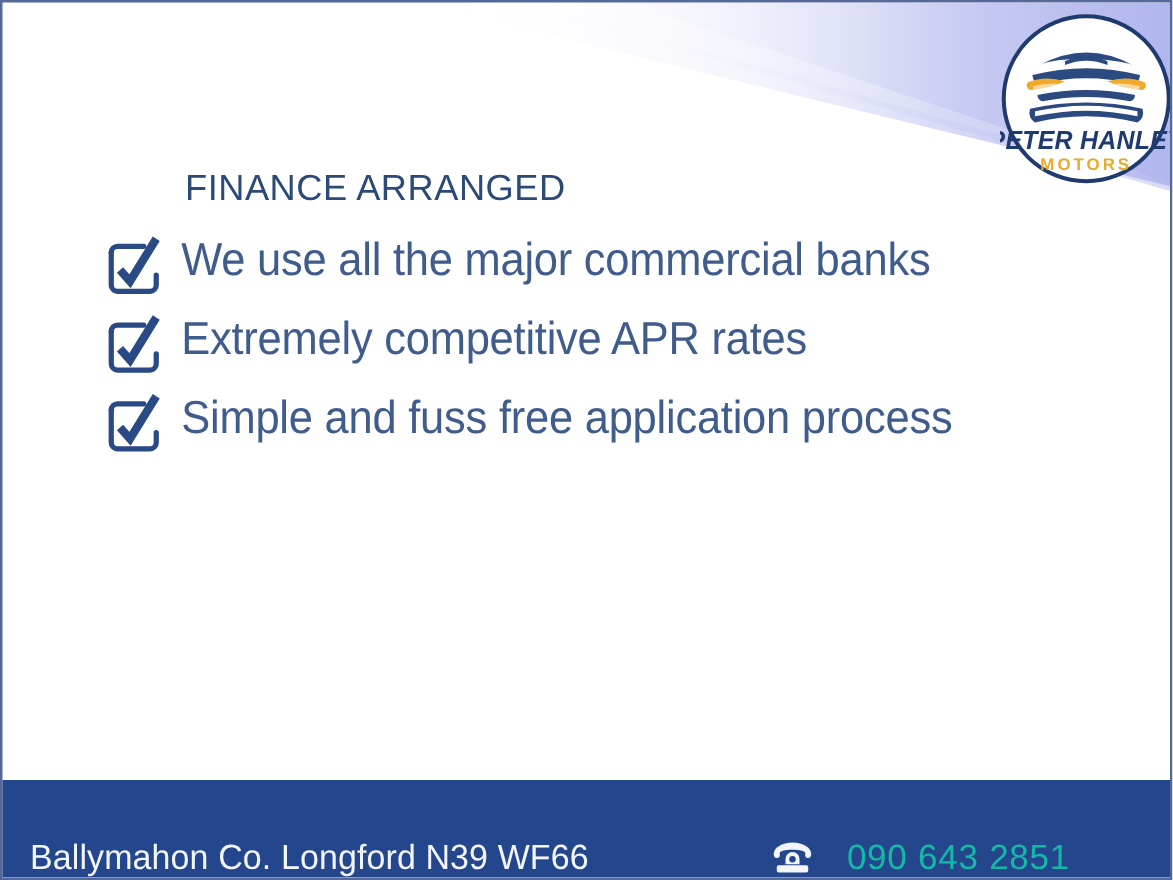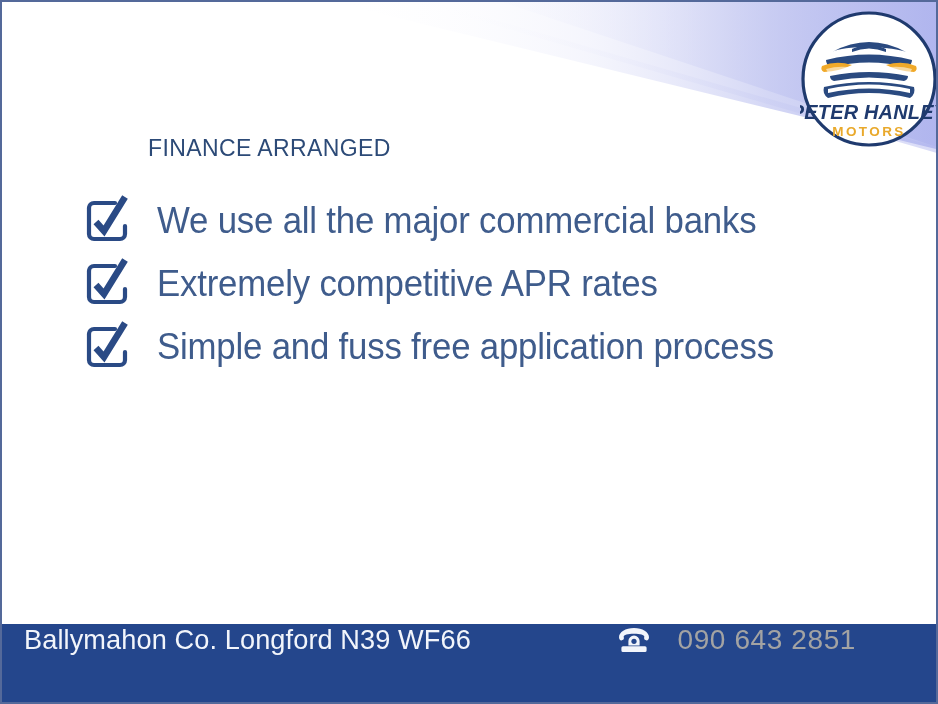--- a/index.html
+++ b/index.html
@@ -38,41 +38,40 @@
     left: 798px;
     width: 138px;
     height: 144px;
   }
 
   
   .headline {
     position: absolute;
     top: 133px;
     left: 146px;
-    font-size: 23px;
+    font-size: 29px;
     font-weight: 400;
     letter-spacing: 0.4px;
     color: #2c4a77;
     font-family: "Liberation Sans", sans-serif;
     white-space: nowrap;
   }
 
   
   .checklist {
     position: absolute;
     top: 187px;
     left: 80px;
     width: 800px;
   }
 
   .check-row {
     display: flex;
-    align-items: center;
+    align-items: flex-start;
     height: 63px;
-    gap: 12px;
   }
 
   .check-box-wrap {
     width: 50px;
     height: 52px;
     flex: 0 0 50px;
     position: relative;
     margin-right: 13px;
   }
 
@@ -96,21 +95,21 @@
 
   
   .footer {
     position: absolute;
     left: -2px;
     right: -2px;
     top: 622px;
     height: 78px;
     background: #24468c;
     display: flex;
-    align-items: flex-start;
+    align-items: flex-end;
     box-sizing: border-box;
     padding: 0 38px 0 24px;
   }
 
   .footer-address {
     font-size: 28px;
     font-weight: 400;
     color: #f2f5fb;
     letter-spacing: 0.1px;
     font-family: "Liberation Sans", sans-serif;
@@ -129,21 +128,21 @@
 
   .phone-icon {
     display: block;
     width: 34px;
     height: 28px;
   }
 
   .footer-phone {
     font-size: 28px;
     font-weight: 400;
-    color: #a3a3a3;
+    color: #14b8a6;
     letter-spacing: 0.6px;
     font-family: "Liberation Sans", sans-serif;
     white-space: nowrap;
     margin-left: 13px;
   }
 </style>
 </head>
 <body>
 
 <div class="poster">

